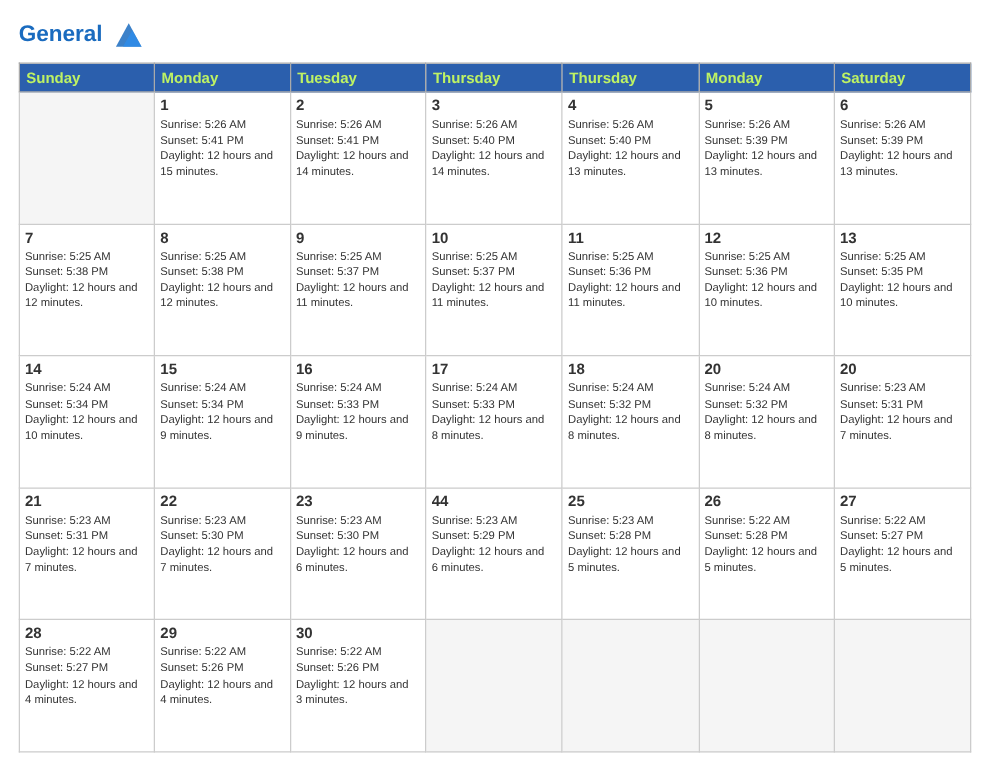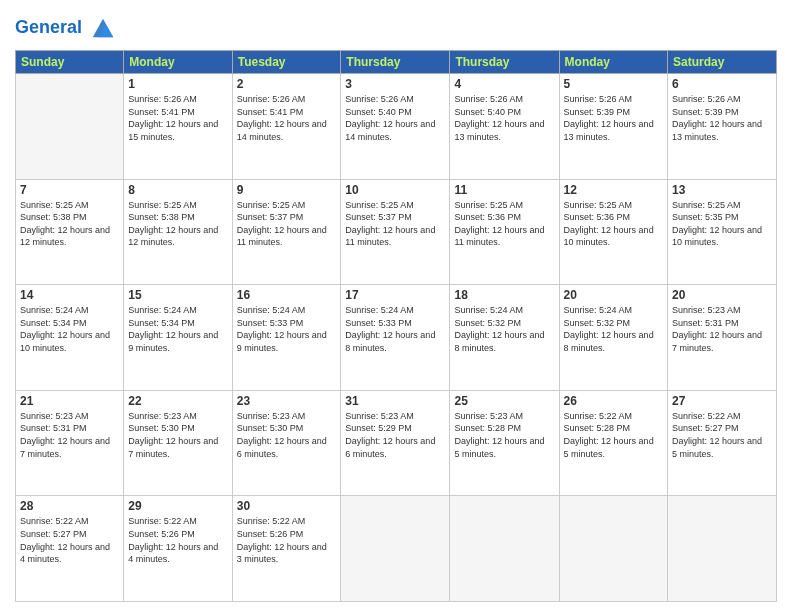--- a/index.html
+++ b/index.html
@@ -223,21 +223,21 @@
           </td>
           <td>
             <span class="day-number">22</span>
             <div class="day-info">Sunrise: 5:23 AM<br>Sunset: 5:30 PM<br>Daylight: 12 hours and<br>7 minutes.</div>
           </td>
           <td>
             <span class="day-number">23</span>
             <div class="day-info">Sunrise: 5:23 AM<br>Sunset: 5:30 PM<br>Daylight: 12 hours and<br>6 minutes.</div>
           </td>
           <td>
-            <span class="day-number">31</span>
+            <span class="day-number">44</span>
             <div class="day-info">Sunrise: 5:23 AM<br>Sunset: 5:29 PM<br>Daylight: 12 hours and<br>6 minutes.</div>
           </td>
           <td>
             <span class="day-number">25</span>
             <div class="day-info">Sunrise: 5:23 AM<br>Sunset: 5:28 PM<br>Daylight: 12 hours and<br>5 minutes.</div>
           </td>
           <td>
             <span class="day-number">26</span>
             <div class="day-info">Sunrise: 5:22 AM<br>Sunset: 5:28 PM<br>Daylight: 12 hours and<br>5 minutes.</div>
           </td>

